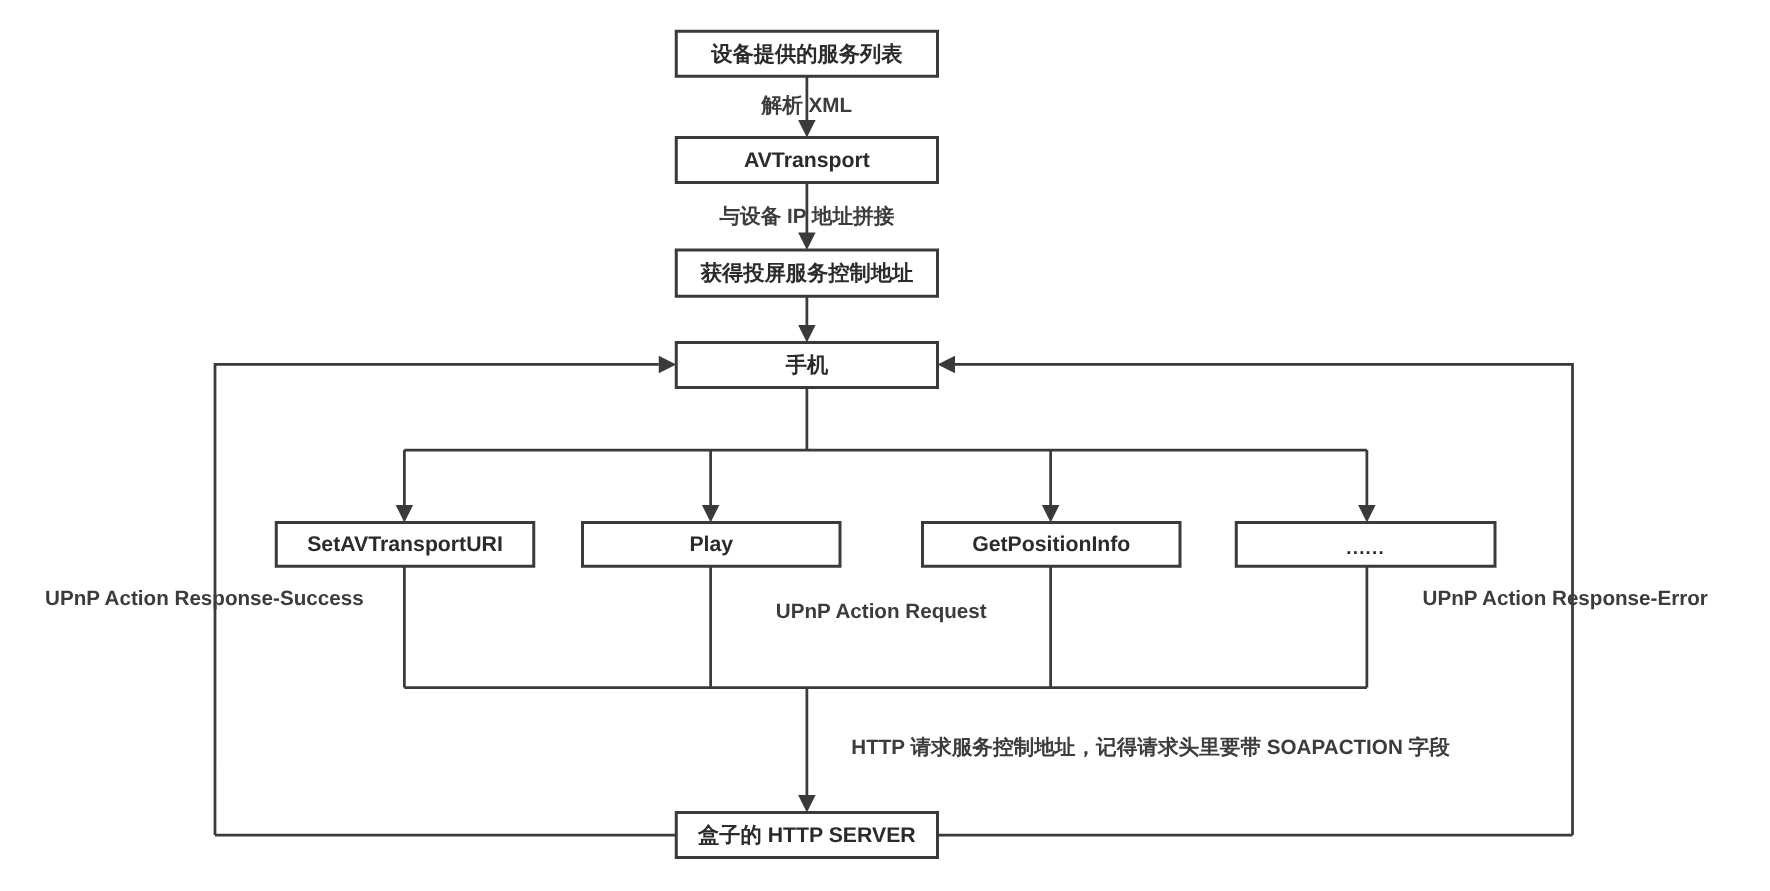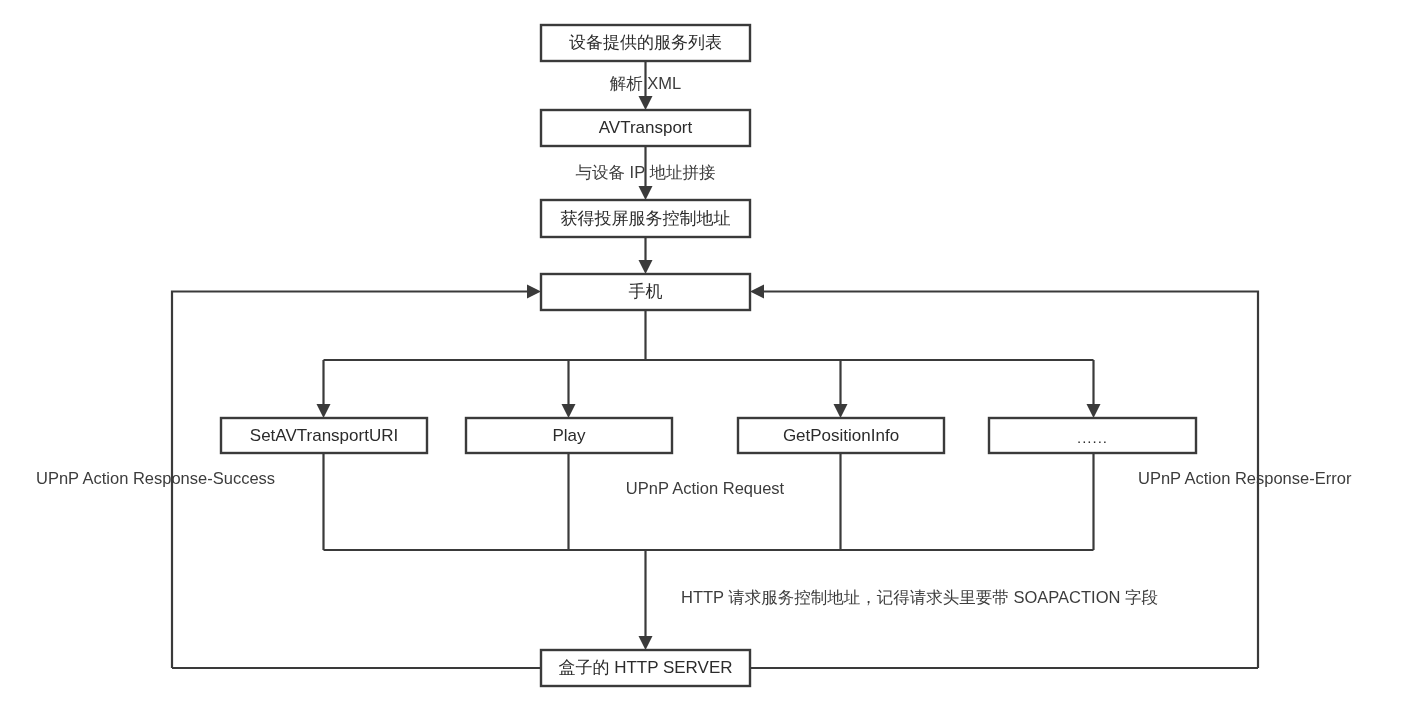--- a/index.html
+++ b/index.html
@@ -7,20 +7,21 @@
     padding: 0;
     background: #ffffff;
   }
   #canvas {
     position: relative;
     width: 1416px;
     height: 713px;
     background: #ffffff;
     font-family: "Liberation Sans", "DejaVu Sans", sans-serif;
     overflow: hidden;
+    font-weight: bold;
   }
   svg.flow {
     position: absolute;
     inset: 0;
     width: 1416px;
     height: 713px;
   }
   .node-rect {
     fill: #ffffff;
     stroke: #3a3a3a;

